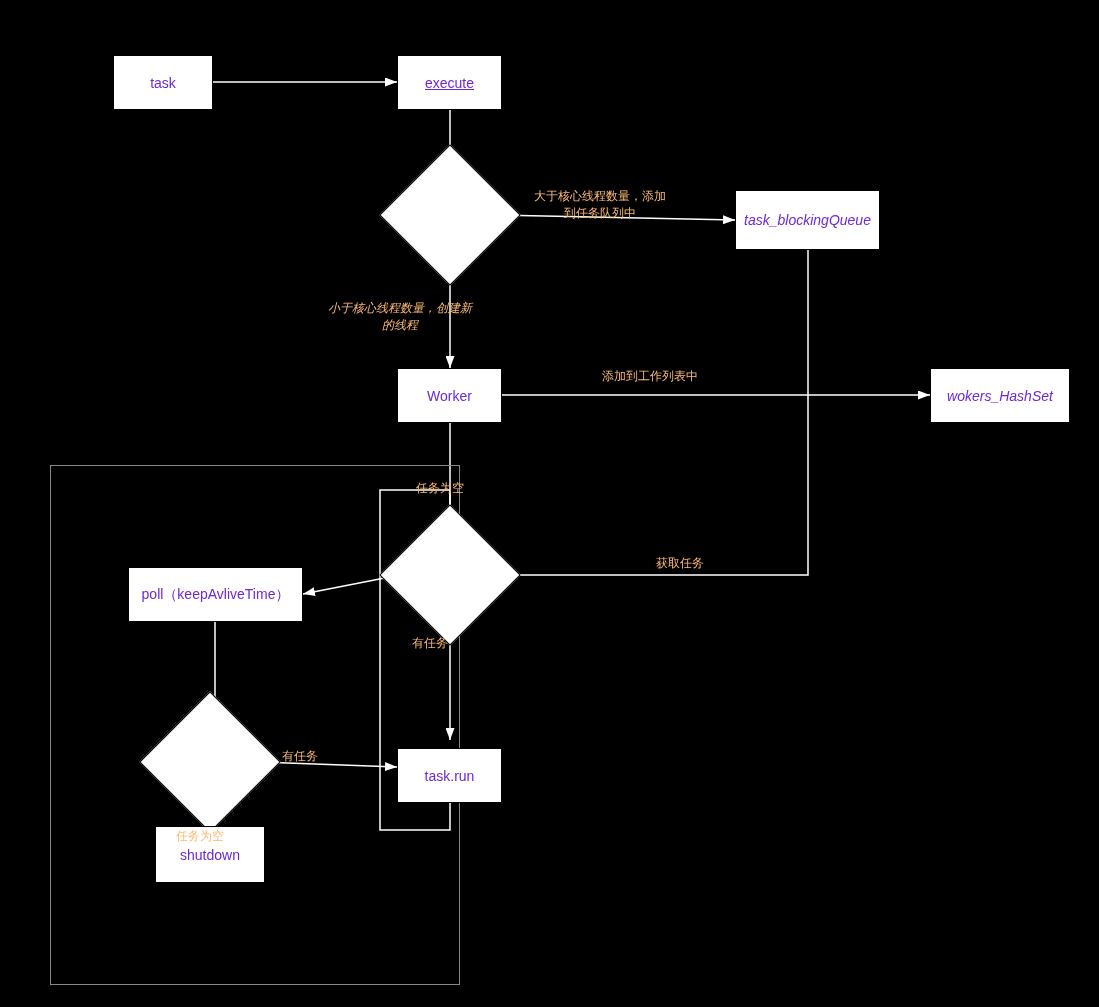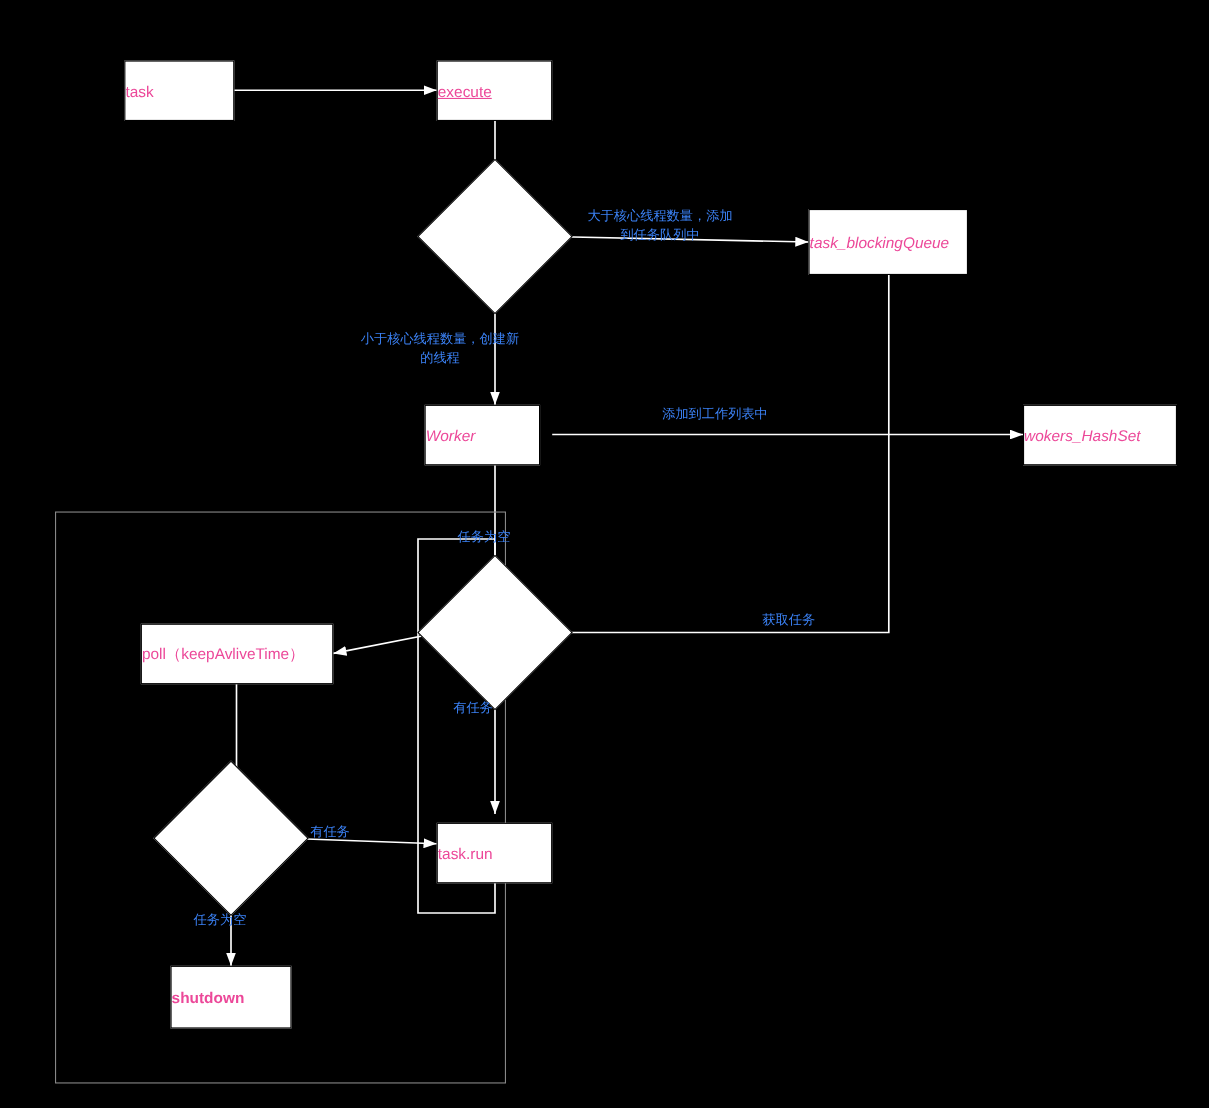--- a/index.html
+++ b/index.html
@@ -11,39 +11,39 @@
       overflow: hidden;
       font-family: Arial, sans-serif;
     }
 
     .node-rect {
       position: absolute;
       background: #fff;
       border: 1.5px solid #000;
       display: flex;
       align-items: center;
-      justify-content: flex-start;
+      justify-content: center;
       font-size: 14px;
-      color: #ec4899;
+      color: #6d28d9;
       text-align: center;
     }
 
     .node-diamond {
       position: absolute;
       width: 100px;
       height: 100px;
       background: #fff;
       transform: rotate(45deg);
       border: 1.5px solid #000;
     }
 
     .edge-label {
       position: absolute;
       font-size: 12px;
-      color: #3b82f6;
+      color: #fdba74;
       text-align: center;
     }
 
     svg.arrows {
       position: absolute;
       top: 0;
       left: 0;
       width: 1099px;
       height: 1007px;
       pointer-events: none;
@@ -101,61 +101,61 @@
 <div class="node-rect" style="left:397px; top:55px; width:105px; height:55px;text-decoration:underline;">
   <span>execute</span>
 </div>
 
 <div class="node-diamond" style="left:400px; top:165px;"></div>
 
 <div class="node-rect" style="left:735px; top:190px; width:145px; height:60px;font-style:italic;">
   <span>task_blockingQueue</span>
 </div>
 
-<div class="node-rect" style="left:386px; top:368px; width:105px; height:55px;font-style:italic;">
+<div class="node-rect" style="left:397px; top:368px; width:105px; height:55px;">
   <span>Worker</span>
 </div>
 
 <div class="node-rect" style="left:930px; top:368px; width:140px; height:55px;font-style:italic;">
   <span>wokers_HashSet</span>
 </div>
 
 <div class="node-diamond" style="left:400px; top:525px;"></div>
 
 <div class="node-rect" style="left:128px; top:567px; width:175px; height:55px;">
   <span>poll（keepAvliveTime）</span>
 </div>
 
 <div class="node-diamond" style="left:160px; top:712px;"></div>
 
 <div class="node-rect" style="left:397px; top:748px; width:105px; height:55px;">
   <span>task.run</span>
 </div>
 
-<div class="node-rect" style="left:155px; top:878px; width:110px; height:57px;font-weight:bold;">
+<div class="node-rect" style="left:155px; top:826px; width:110px; height:57px;">
   <span>shutdown</span>
 </div>
 
 <div class="edge-label" style="left:520px; top:188px; width:160px;">
   大于核心线程数量，添加<br>到任务队列中
 </div>
 
-<div class="edge-label" style="left:320px; top:300px; width:160px;">
+<div class="edge-label" style="left:320px; top:300px; width:160px;font-style:italic;">
   小于核心线程数量，创建新<br>的线程
 </div>
 
 <div class="edge-label" style="left:570px; top:368px; width:160px;font-family:Liberation Serif, serif;">
   添加到工作列表中
 </div>
 
 <div class="edge-label" style="left:400px; top:480px; width:80px;">
   任务为空
 </div>
 
-<div class="edge-label" style="left:677px; top:555px; width:80px;">
+<div class="edge-label" style="left:640px; top:555px; width:80px;">
   获取任务
 </div>
 
 <div class="edge-label" style="left:400px; top:635px; width:60px;">
   有任务
 </div>
 
 <div class="edge-label" style="left:270px; top:748px; width:60px;">
   有任务
 </div>

